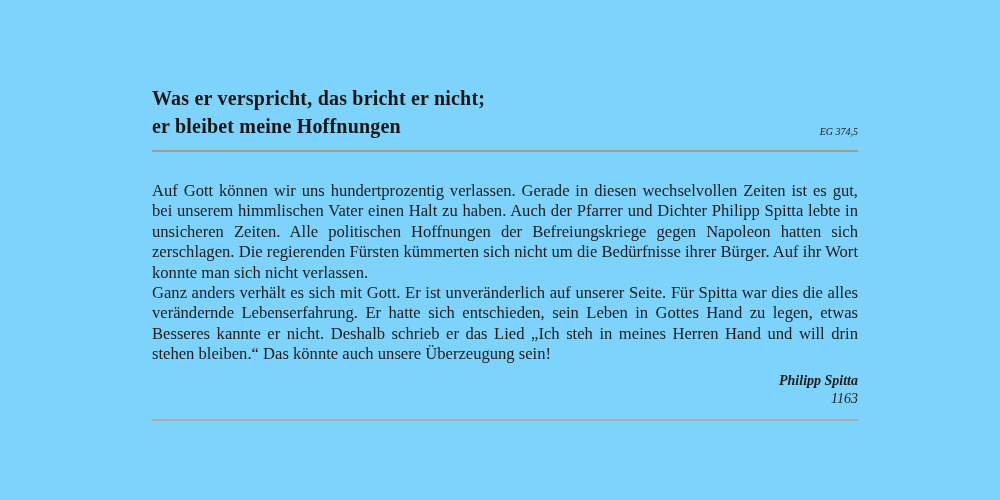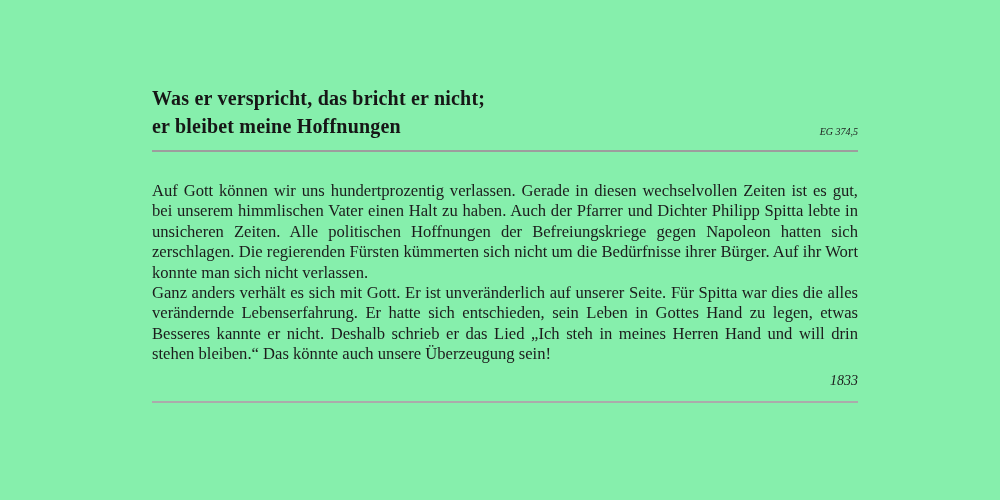--- a/index.html
+++ b/index.html
@@ -6,21 +6,21 @@
   body {
     width: 1000px; height: 500px;
     background: #ffffff;
     font-family: "Liberation Serif", "DejaVu Serif", serif;
     color: #1c1c1c;
     overflow: hidden;
   }
   .page {
     position: relative;
     width: 1000px; height: 500px;
-    background: #86efac;
+    background: #7dd3fc;
   }
   .content {
     position: absolute;
     left: 152px; top: 84px;
     width: 706px;
   }
   .title-block {
     position: relative;
   }
   .title {
@@ -83,19 +83,20 @@
     </header>
 
     <hr class="rule rule-top">
 
     <div class="body-text">
       <p>Auf Gott können wir uns hundertprozentig verlassen. Gerade in diesen wechselvollen Zeiten ist es gut, bei unserem himmlischen Vater einen Halt zu haben. Auch der Pfarrer und Dichter Philipp Spitta lebte in unsicheren Zeiten. Alle politischen Hoffnungen der Befreiungskriege gegen Napoleon hatten sich zerschlagen. Die regierenden Fürsten kümmerten sich nicht um die Bedürfnisse ihrer Bürger. Auf ihr Wort konnte man sich nicht verlassen.</p>
       <p>Ganz anders verhält es sich mit Gott. Er ist unveränderlich auf unserer Seite. Für Spitta war dies die alles verändernde Lebenserfahrung. Er hatte sich entschieden, sein Leben in Gottes Hand zu legen, etwas Besseres kannte er nicht. Deshalb schrieb er das Lied „Ich steh in meines Herren Hand und will drin stehen bleiben.“ Das könnte auch unsere Überzeugung sein!</p>
     </div>
 
     <div class="attribution">
-      <div class="year">1833</div>
+      <div class="author">Philipp Spitta</div>
+      <div class="year">1163</div>
     </div>
 
     <hr class="rule rule-bottom">
 
   </div>
 </div>
 
 </body></html>

